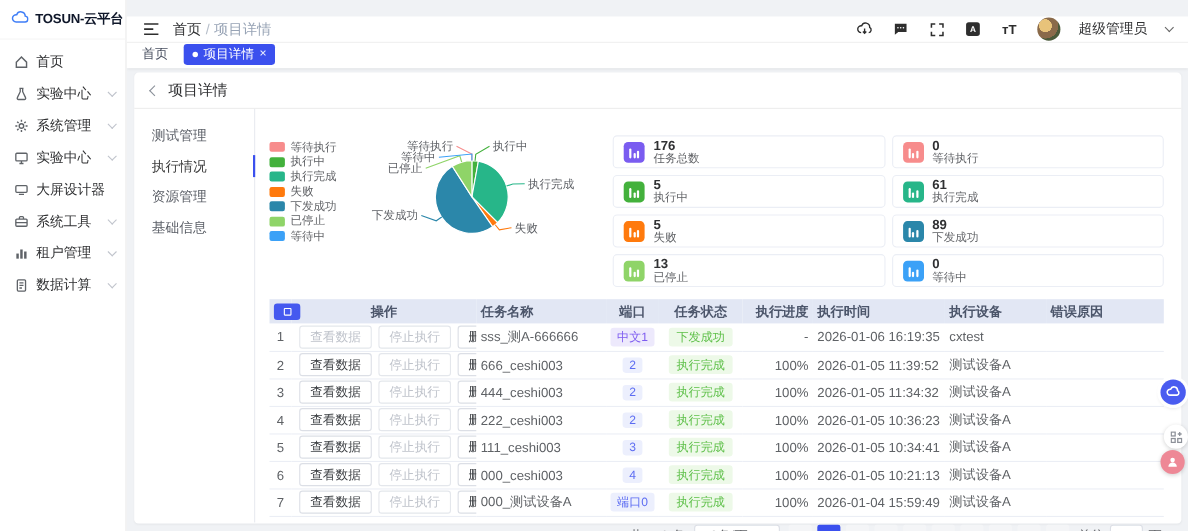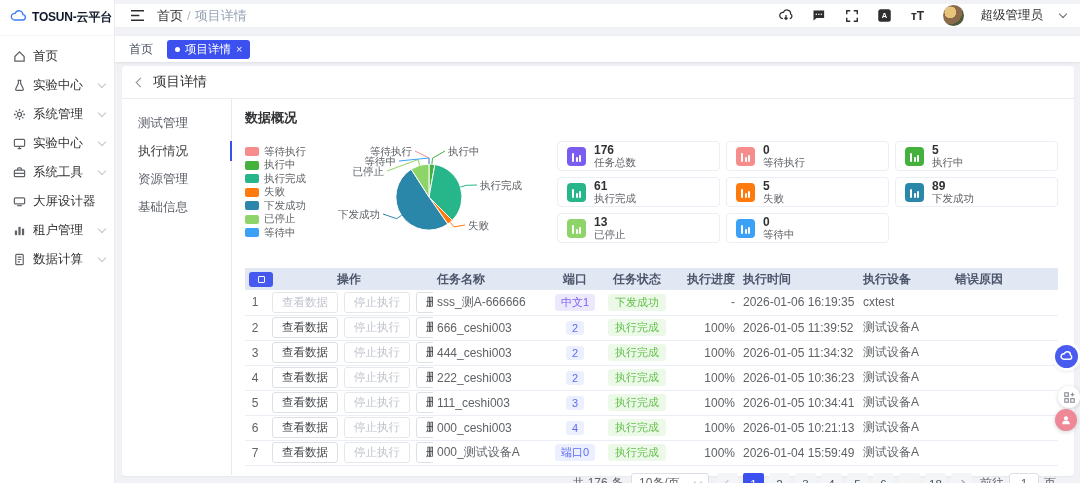--- a/index.html
+++ b/index.html
@@ -9,21 +9,21 @@
   
   .sidebar { position:absolute; left:0; top:0; width:115px; height:483px; background:#fff; border-right:1px solid #ececec; z-index:6; }
   .logo { height:36px; display:flex; align-items:center; gap:6px; padding-left:10px; border-bottom:1px solid #f5f5f5; }
   .logo-text { font-size:12px; font-weight:bold; color:#0f172a; letter-spacing:-.2px; }
   .menu { padding-top:6px; }
   .mi { height:29px; display:flex; align-items:center; gap:7px; padding:0 9px 0 12px; color:#303133; font-size:12.5px; cursor:pointer; }
   .mi .micon { width:14px; height:14px; display:flex; align-items:center; justify-content:center; color:#5f6368; }
   .chev { margin-left:auto; width:6px; height:6px; border-right:1.4px solid #c0c4cc; border-bottom:1.4px solid #c0c4cc; transform:rotate(45deg); margin-top:-3px; }
 
   
-  .hdr { position:absolute; left:115px; top:4px; right:0; height:24px; background:#fff; border-bottom:1px solid #f0f0f0; display:flex; align-items:center; padding:0 14px; gap:12px; z-index:5; }
+  .hdr { position:absolute; left:115px; top:15px; right:0; height:24px; background:#fff; border-bottom:1px solid #f0f0f0; display:flex; align-items:center; padding:0 14px; gap:12px; z-index:5; }
   .crumb { font-size:13px; }
   .crumb .cur { color:#97a3b5; }
   .crumb .sep { color:#b6bec9; margin:0 4px; }
   .hdr-right { margin-left:auto; display:flex; align-items:center; gap:17px; }
   .hicon { width:16px; height:16px; display:flex; align-items:center; justify-content:center; color:#2e2e2e; cursor:pointer; }
   .tsize { font-size:12px; font-weight:bold; color:#2e2e2e; }
   .avatar { width:21px; height:21px; border-radius:50%; background:radial-gradient(circle at 35% 35%, #e8c37a 0 30%, #8a6a4a 31% 60%, #4a5a3a 61% 100%); }
   .uname { font-size:12.5px; }
   .dcaret { width:6px; height:6px; border-right:1.4px solid #666; border-bottom:1.4px solid #666; transform:rotate(45deg); margin-top:-3px; }
 
@@ -48,21 +48,21 @@
   .main { flex:1; padding:10px 16px 0 13px; position:relative; }
   .sect-title { font-size:13px; font-weight:bold; }
 
   .overview { display:flex; margin-top:4px; }
   .legend { width:66px; padding-top:14px; }
   .lg-item { display:flex; align-items:center; gap:5px; height:13.5px; }
   .lg-swatch { width:14px; height:9px; border-radius:2px; flex:0 0 auto; }
   .lg-label { font-size:10.5px; color:#606266; white-space:nowrap; }
   .pie-box { width:238px; height:126px; }
 
-  .cards { flex:1; display:grid; grid-template-columns:repeat(3,1fr); gap:6px; margin-left:8px; align-content:start; padding-top:10px; }
+  .cards { flex:1; display:grid; grid-template-columns:repeat(2,1fr); gap:6px; margin-left:8px; align-content:start; padding-top:10px; }
   .scard { border:1px solid #ebeef5; border-radius:4px; height:30px; display:flex; align-items:center; gap:8px; padding:0 9px; background:#fff; }
   .scard-icon { width:19px; height:19px; border-radius:4px; display:flex; align-items:flex-end; justify-content:center; gap:1.5px; padding-bottom:4px; flex:0 0 auto; }
   .bar { width:2px; background:#fff; border-radius:1px; }
   .scard-v { font-size:12px; font-weight:bold; line-height:12px; }
   .scard-l { font-size:10.5px; color:#606266; line-height:11px; margin-top:1px; }
 
   
   table { width:100%; border-collapse:collapse; table-layout:fixed; margin-top:11px; }
   th { background:#e2e7f4; color:#4c566b; font-size:12px; font-weight:bold; height:22px; padding:0 4px; }
   td { height:25px; border-bottom:1px solid #ebeef5; font-size:12px; color:#5f6266; padding:0 4px; white-space:nowrap; overflow:hidden; }
@@ -148,35 +148,35 @@
             <rect x="1.5" y="2.5" width="11" height="7.5" rx="1"></rect>
             <path d="M5 12.5h4M7 10v2.5"></path>
           </svg>
         </span>
       <span>实验中心</span>
       <span class="chev"></span>
     </div>
     <div class="mi">
       <span class="micon">
           <svg width="13" height="13" viewBox="0 0 14 14" fill="none" stroke="#5f6368" stroke-width="1.3">
+            <rect x="1.5" y="3" width="11" height="6.5" rx="1"></rect>
+            <path d="M4.5 11.5h5"></path>
+          </svg>
+        </span>
+      <span>大屏设计器</span>
+    </div>
+    <div class="mi">
+      <span class="micon">
+          <svg width="13" height="13" viewBox="0 0 14 14" fill="none" stroke="#5f6368" stroke-width="1.3">
             <rect x="1.5" y="4.5" width="11" height="7" rx="1"></rect>
             <path d="M5 4.5V3a1 1 0 0 1 1-1h2a1 1 0 0 1 1 1v1.5M1.5 8h11"></path>
           </svg>
         </span>
       <span>系统工具</span>
       <span class="chev"></span>
-    </div>
-    <div class="mi">
-      <span class="micon">
-          <svg width="13" height="13" viewBox="0 0 14 14" fill="none" stroke="#5f6368" stroke-width="1.3">
-            <rect x="1.5" y="3" width="11" height="6.5" rx="1"></rect>
-            <path d="M4.5 11.5h5"></path>
-          </svg>
-        </span>
-      <span>大屏设计器</span>
     </div>
     <div class="mi">
       <span class="micon">
           <svg width="13" height="13" viewBox="0 0 14 14" fill="#5f6368">
             <rect x="2" y="7" width="2.4" height="5"></rect>
             <rect x="5.8" y="3" width="2.4" height="9"></rect>
             <rect x="9.6" y="5" width="2.4" height="7"></rect>
           </svg>
         </span>
       <span>租户管理</span>
@@ -253,21 +253,20 @@
   </div>
   <div class="card-body">
     <div class="subnav">
       <div class="sn-item">测试管理</div>
       <div class="sn-item active">执行情况</div>
       <div class="sn-item">资源管理</div>
       <div class="sn-item">基础信息</div>
     </div>
 
     <div class="main">
-      <div class="sect-title">数据概况</div>
 
       <div class="overview">
         <div class="legend">
           <div class="lg-item">
               <span class="lg-swatch" style="background-color: rgb(247, 140, 140);"></span>
               <span class="lg-label">等待执行</span>
             </div>
           <div class="lg-item">
               <span class="lg-swatch" style="background-color: rgb(67, 177, 60);"></span>
               <span class="lg-label">执行中</span>

